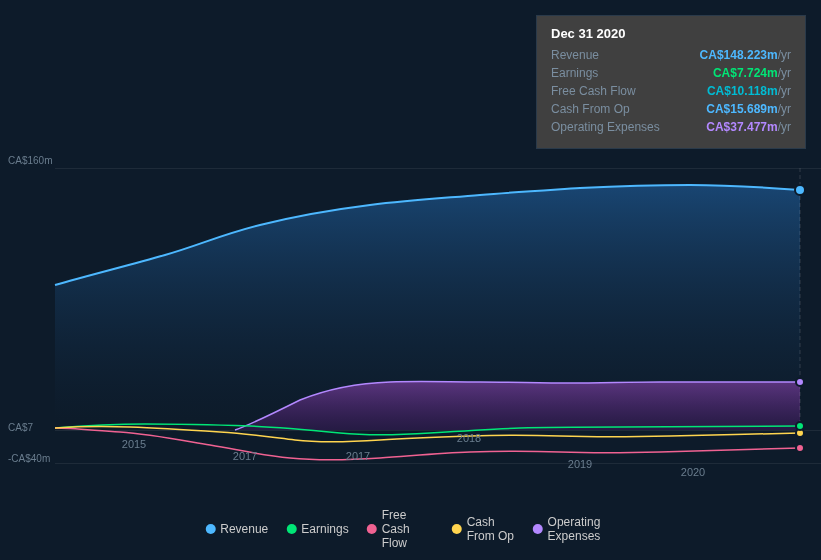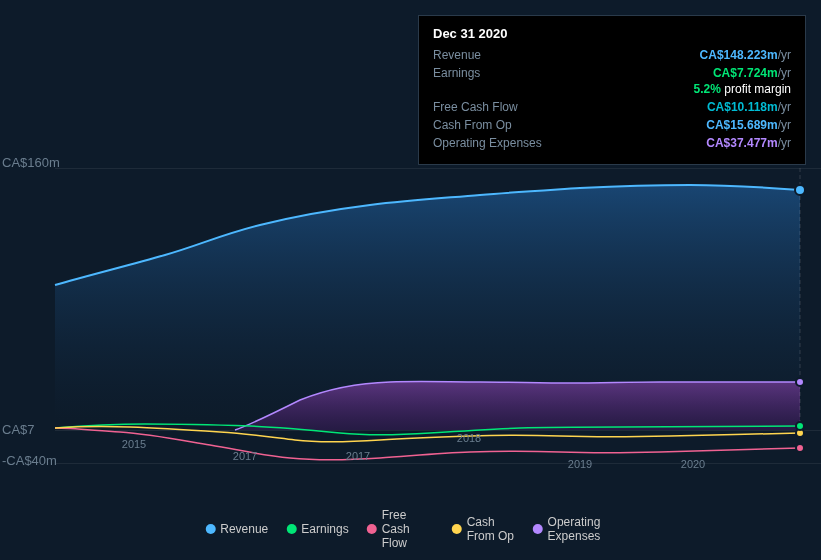--- a/index.html
+++ b/index.html
@@ -11,24 +11,24 @@
       color: #ccc;
       overflow: hidden;
       position: relative;
     }
 
     
     .tooltip-box {
       position: absolute;
       top: 15px;
       right: 15px;
-      background: #000000;
+      background: #404040;
       border: 1px solid #2a3a4a;
       padding: 10px 14px;
-      width: 388px;
+      width: 270px;
       z-index: 10;
     }
     .tooltip-title {
       color: #fff;
       font-size: 13px;
       font-weight: bold;
       margin-bottom: 7px;
     }
     .tooltip-row {
       display: flex;
@@ -58,22 +58,22 @@
       position: absolute;
       top: 0;
       left: 0;
       width: 821px;
       height: 510px;
     }
 
     
     .y-label {
       position: absolute;
-      left: 2px;
-      font-size: 13px;
+      left: 8px;
+      font-size: 10px;
       color: #6a7d8e;
     }
 
     
     .x-label {
       position: absolute;
       font-size: 11px;
       color: #6a7d8e;
       transform: translateX(-50%);
     }
@@ -161,43 +161,40 @@
 
   <span class="y-label" style="top: 155px;">CA$160m</span>
   <span class="y-label" style="top: 422px;">CA$7</span>
   <span class="y-label" style="top: 453px;">-CA$40m</span>
 
   <span class="x-label" style="bottom: 60px; left: 134px;">2015</span>
   <span class="x-label" style="bottom: 48px; left: 245px;">2017</span>
   <span class="x-label" style="bottom: 48px; left: 358px;">2017</span>
   <span class="x-label" style="bottom: 66px; left: 469px;">2018</span>
   <span class="x-label" style="bottom: 40px; left: 580px;">2019</span>
-  <span class="x-label" style="bottom: 40px; left: 693px;">2020</span>
+  <span class="x-label" style="bottom: 32px; left: 693px;">2020</span>
 </div>
 
 <div class="tooltip-box">
   <div class="tooltip-title">Dec 31 2020</div>
 
   <div class="tooltip-row">
     <span class="tooltip-label">Revenue</span>
     <span class="tooltip-value color-blue">
       CA$148.223m<span class="unit">/yr</span>
     </span>
   </div>
 
   <div class="tooltip-row">
     <span class="tooltip-label">Earnings</span>
     <span class="tooltip-value color-green">
       CA$7.724m<span class="unit">/yr</span>
     </span>
   </div>
 
-  <div class="profit-margin">
-    <span>5.2%</span> profit margin
-  </div>
 
   <div class="tooltip-row">
     <span class="tooltip-label">Free Cash Flow</span>
     <span class="tooltip-value color-cyan">
       CA$10.118m<span class="unit">/yr</span>
     </span>
   </div>
 
   <div class="tooltip-row">
     <span class="tooltip-label">Cash From Op</span>

